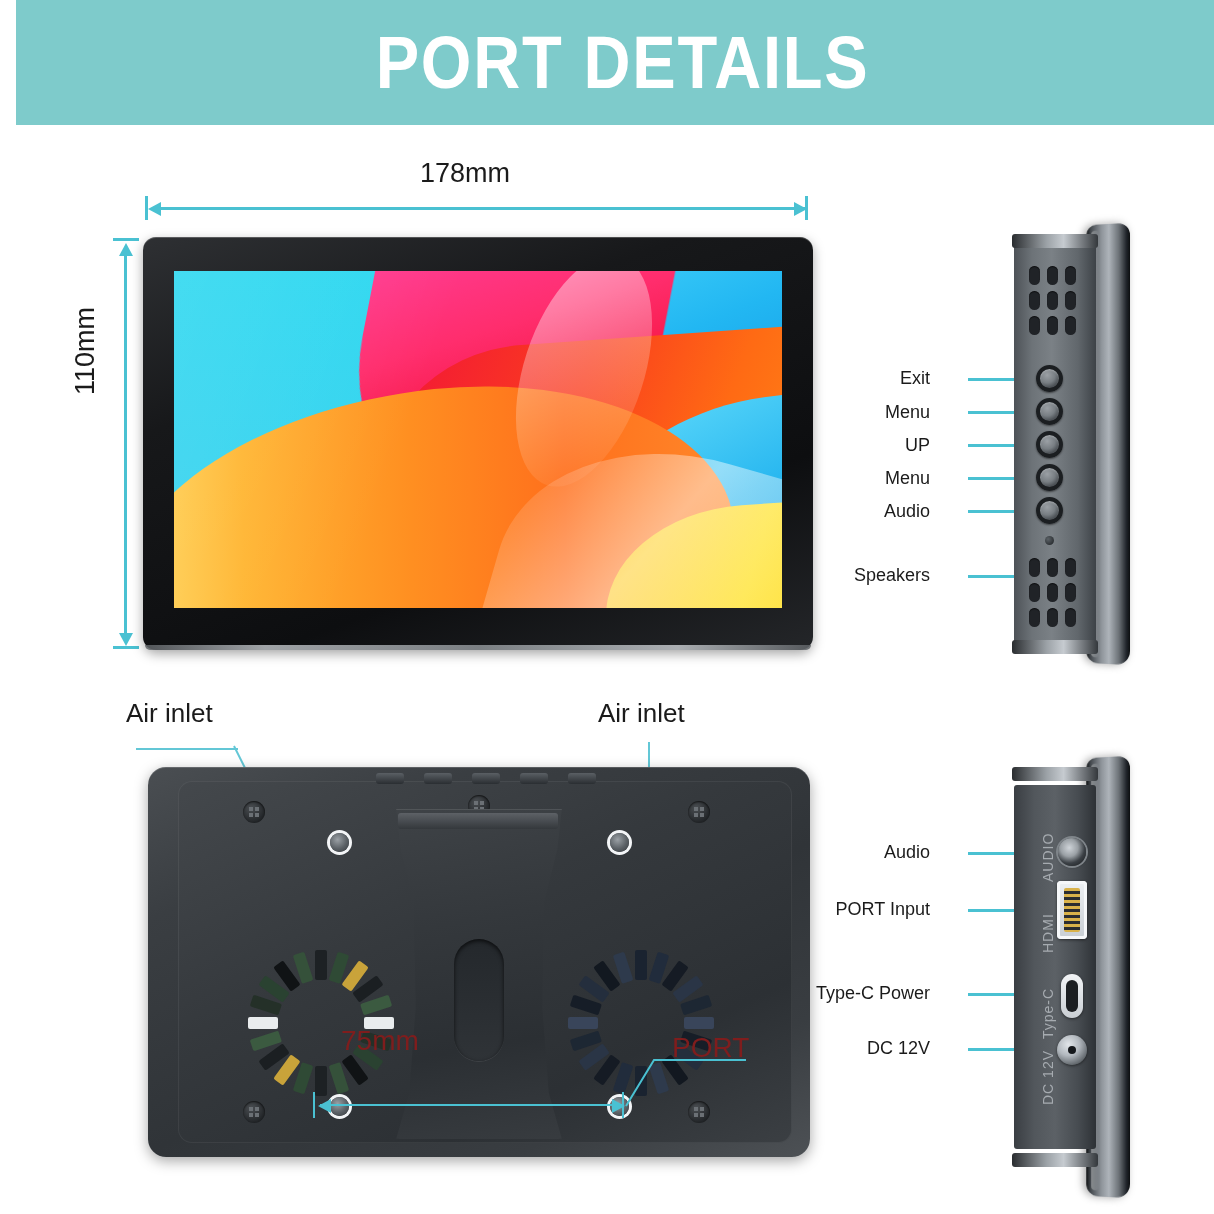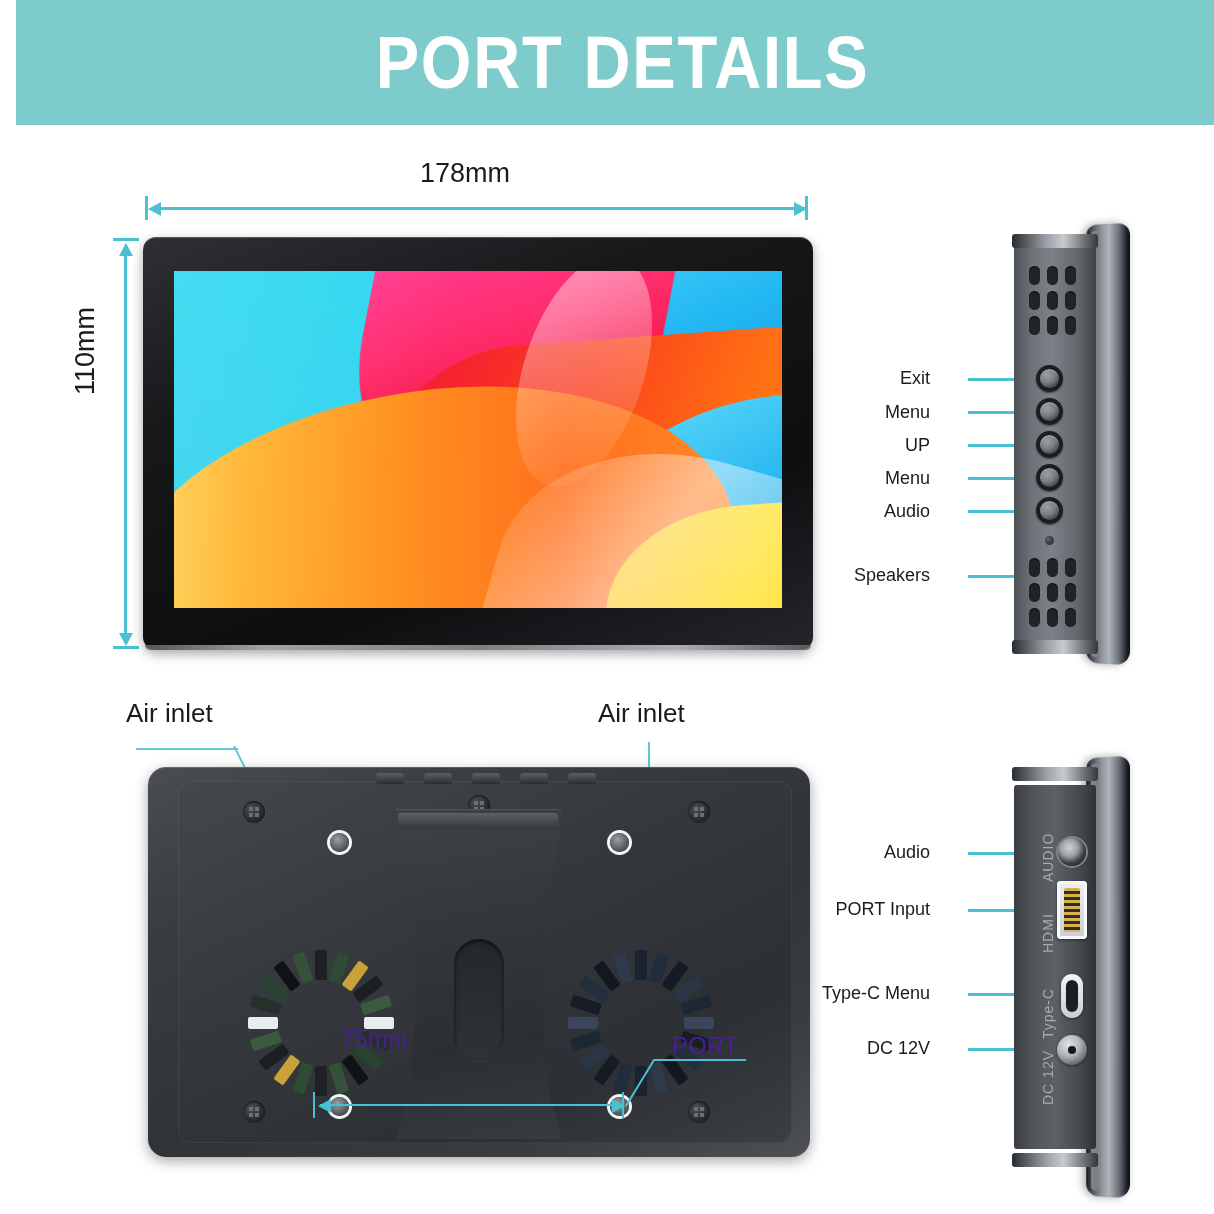--- a/index.html
+++ b/index.html
@@ -268,21 +268,21 @@
     position:absolute; left:306px; top:172px; width:50px; height:122px;
     border-radius:25px;
     background:linear-gradient(180deg,#24282c,#2f3337);
     box-shadow:inset 0 2px 4px rgba(0,0,0,.7), 0 1px 0 rgba(255,255,255,.08);
   }
   .top-vent-row { position:absolute; left:228px; top:6px; width:220px; height:12px; display:flex; justify-content:space-between; }
   .top-vent-row i {
     display:block; width:28px; height:11px; border-radius:3px;
     background:linear-gradient(180deg,#5a5f64,#2a2e32);
   }
-  .back-text { position:absolute; color:#4c1d95; font-size:24px; white-space:nowrap; }
+  .back-text { position:absolute; color:#7f1d1d; font-size:28px; white-space:nowrap; }
 </style>
 </head>
 <body>
 
 <div class="page">
 
   <div class="header">
     <div class="header-title">PORT DETAILS</div>
   </div>
 
@@ -377,21 +377,21 @@
         <span></span>
       <span></span>
         <span></span>
         <span></span>
     </div>
   </div>
 
   <div>
     <div class="lbl lbl-r" style="left:780px; top:842px;  width:150px;">Audio</div>
     <div class="lbl lbl-r" style="left:740px; top:899px;  width:190px;">PORT Input</div>
-    <div class="lbl lbl-r" style="left:715px; top:983px;  width:215px;">Type-C Menu</div>
+    <div class="lbl lbl-r" style="left:715px; top:983px;  width:215px;">Type-C Power</div>
     <div class="lbl lbl-r" style="left:760px; top:1038px; width:170px;">DC 12V</div>
 
     <div class="tline tline-h" style="left:968px; top:852px;  width:90px;"></div>
     <div class="dot" style="left:1058px; top:846px;"></div>
     <div class="tline tline-h" style="left:968px; top:909px;  width:90px;"></div>
     <div class="dot" style="left:1058px; top:903px;"></div>
     <div class="tline tline-h" style="left:968px; top:993px;  width:90px;"></div>
     <div class="dot" style="left:1058px; top:987px;"></div>
     <div class="tline tline-h" style="left:968px; top:1048px; width:90px;"></div>
     <div class="dot" style="left:1058px; top:1042px;"></div>

